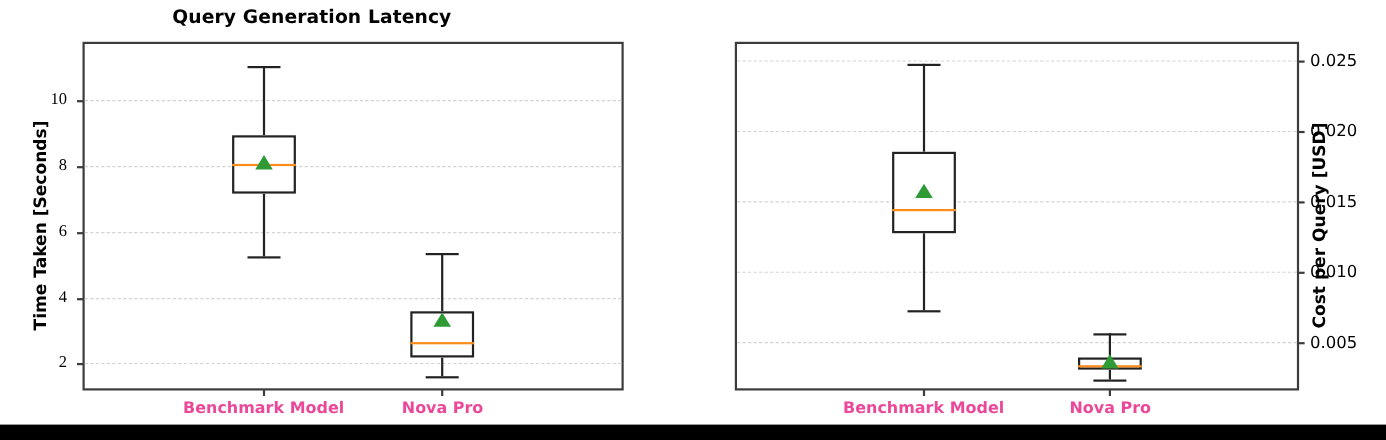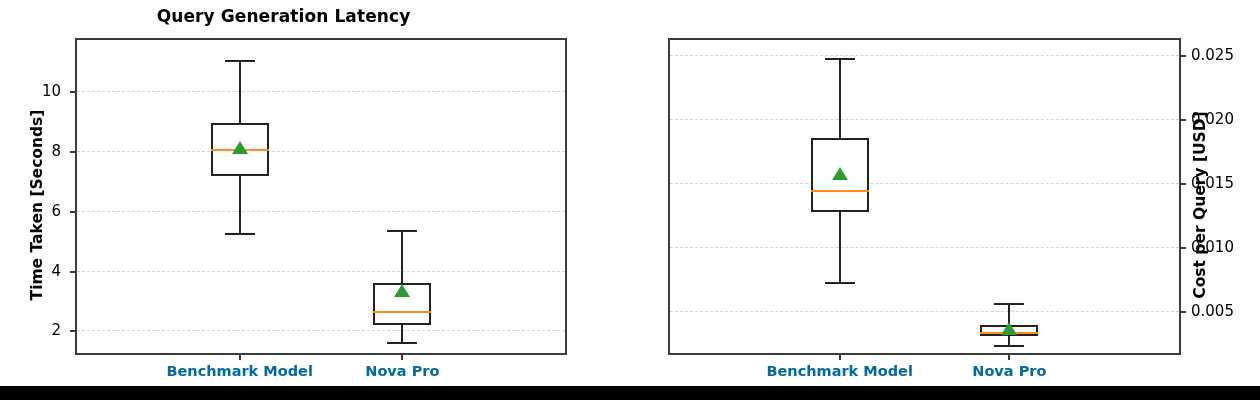--- a/index.html
+++ b/index.html
@@ -74,28 +74,28 @@
     border-left: 2px solid #3c3c3c;
     bottom: -7px;
   }
   .ytick-label {
     position: absolute;
     font-size: 15px;
     color: #000000;
     white-space: nowrap;
     transform: translateY(-50%);
   }
-  .ytick-label.left  { text-align: right; }
+  .ytick-label.left  { text-align: right; font-family: Liberation Serif, serif; }
   .ytick-label.right { text-align: left; }
 
   .xtick-label {
     position: absolute;
     font-size: 14.5px;
     font-weight: bold;
-    color: #0369a1;
+    color: #ec4899;
     white-space: nowrap;
     transform: translateX(-50%);
   }
 
   .axis-title {
     position: absolute;
     font-size: 15.5px;
     font-weight: bold;
     color: #000000;
     white-space: nowrap;

